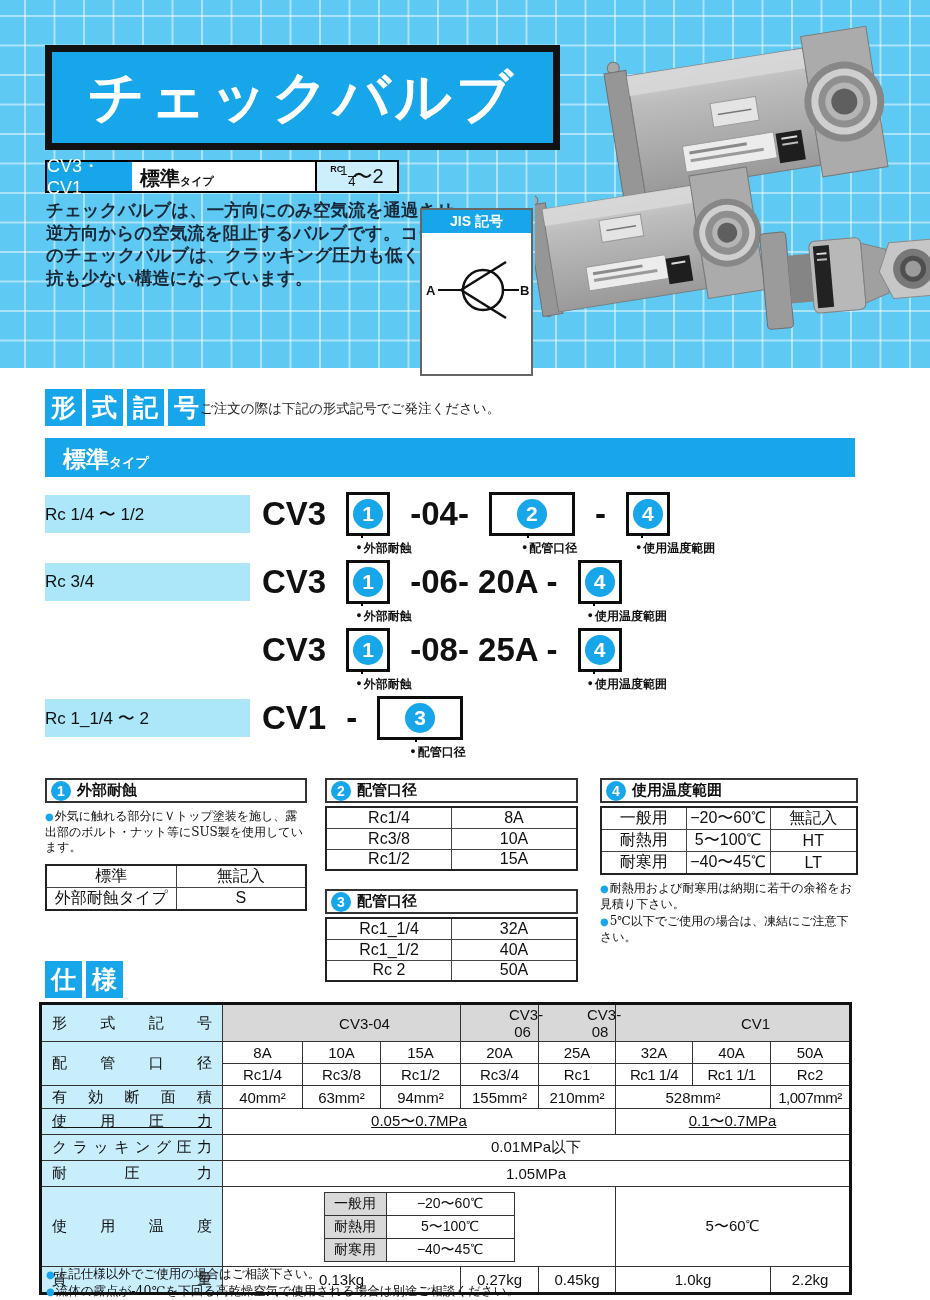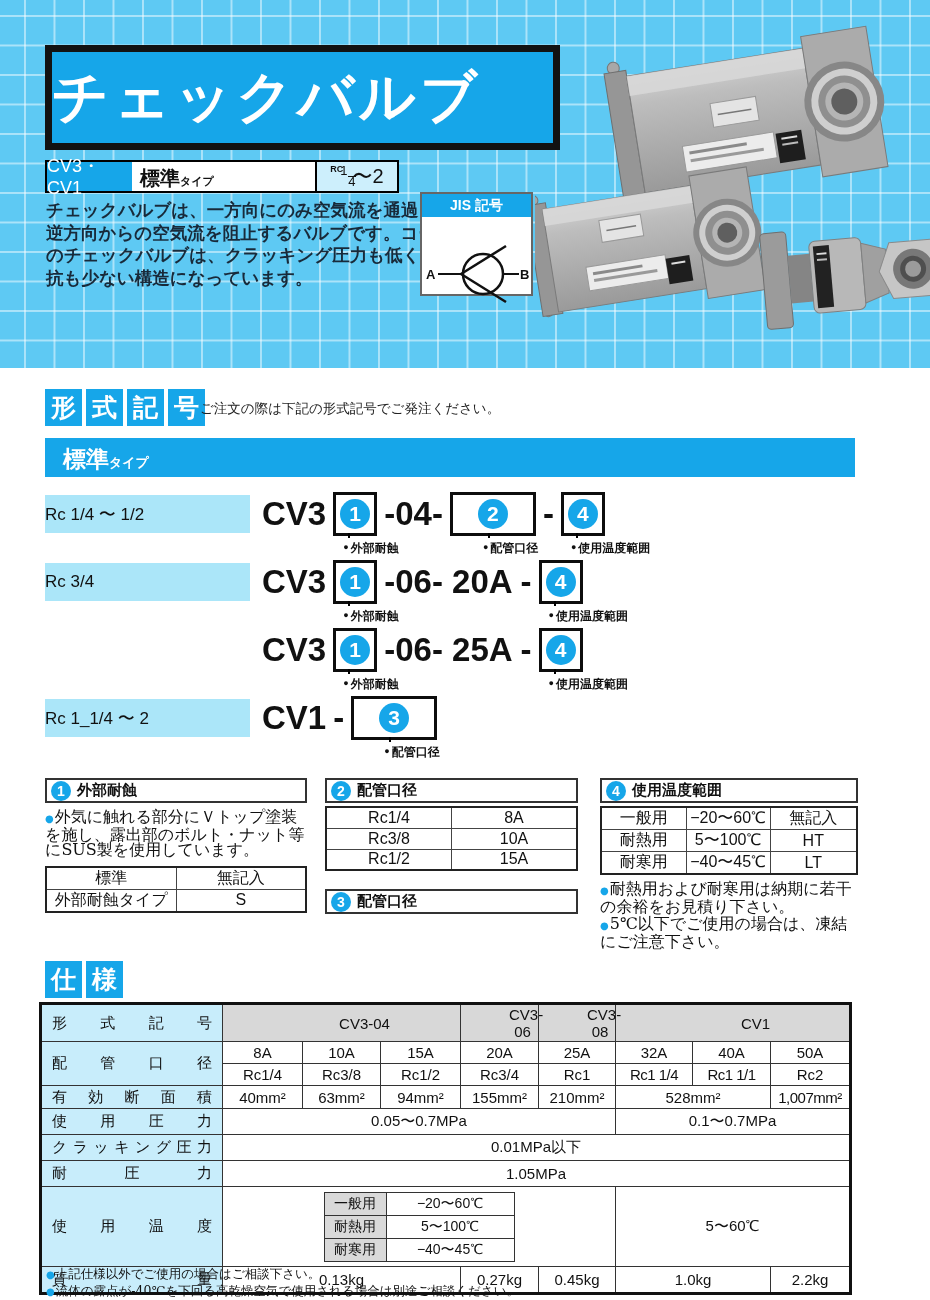--- a/index.html
+++ b/index.html
@@ -7,81 +7,81 @@
   #page { position:relative; width:930px; height:1300px; background:#fff; overflow:hidden; }
 
   
   .hero { position:absolute; left:0; top:0; width:930px; height:368px;
     background-color:#5ec9f3;
     background-image:
       linear-gradient(to right, rgba(255,255,255,.48) 0 2px, transparent 2px),
       linear-gradient(to bottom, rgba(255,255,255,.48) 0 2px, transparent 2px);
     background-size:29.5px 29.5px; background-position:24px 15px; }
   .title-box { position:absolute; left:45px; top:45px; width:515px; height:105px;
-    background:#16a6e9; border:7px solid #121212; display:flex; align-items:center; }
+    background:#16a6e9; border:7px solid #121212; display:flex; align-items:center; justify-content:center; }
   .title-box span { color:#fff; font-weight:bold; font-size:56px; letter-spacing:4px; }
   .type-bar { position:absolute; left:45px; top:160px; width:354px; height:33px;
     border:2px solid #000; display:flex; background:#fff; }
   .tb-models { width:85px; background:#16a6e9; color:#fff; font-size:18px;
     display:flex; align-items:center; justify-content:center; }
   .tb-type { flex:1; display:flex; align-items:baseline; padding:3px 0 0 8px; }
   .tb-type .main { font-size:20px; font-weight:bold; }
   .tb-type .sub { font-size:11px; font-weight:bold; }
   .tb-rc { width:82px; background:#cdeffc; border-left:2px solid #000; display:flex;
     align-items:center; justify-content:center; gap:1px; }
   .tb-rc .rc { font-size:9px; align-self:flex-start; margin-top:2px; font-weight:bold; }
   .tb-rc .fr { font-size:15px; line-height:10px; display:inline-flex; flex-direction:column; align-items:center; }
   .tb-rc .fr .n { font-size:13px; transform:translateX(-4px); }
   .tb-rc .fr .d { font-size:13px; transform:translateX(4px); border-top:1px solid #111; }
   .tb-rc .suf { font-size:20px; }
   .hero-desc { position:absolute; left:46px; top:199px; width:400px;
     font-size:17.5px; font-weight:bold; line-height:22.5px; color:#182a3a; }
   .hero-desc span { display:block; white-space:nowrap; }
-  .jis-box { position:absolute; left:420px; top:192px; width:113px; height:104px;
+  .jis-box { position:absolute; left:420px; top:208px; width:113px; height:168px;
     background:#fff; border:2px solid #666; }
   .jis-head { height:23px; background:#16a6e9; color:#fff; font-size:14px; font-weight:bold;
     display:flex; align-items:center; justify-content:center; }
   .valves { position:absolute; left:535px; top:22px; width:395px; height:335px; }
 
   
   .sq-head { position:absolute; display:flex; gap:4px; }
   .sq-head .sq { width:37px; height:37px; background:#16a6e9; color:#fff; font-weight:bold;
     font-size:25px; display:flex; align-items:center; justify-content:center; }
   .order-note { position:absolute; left:200px; top:400px; font-size:13.5px;
     font-family:"DejaVu Serif", serif; color:#222; }
   .banner { position:absolute; left:45px; top:438px; width:810px; height:39px; background:#16a6e9;
     display:flex; align-items:baseline; padding:6px 0 0 18px; }
   .banner .main { color:#fff; font-size:23px; font-weight:bold; }
   .banner .sub { color:#fff; font-size:13px; font-weight:bold; }
 
   
   .m-row { position:absolute; left:45px; width:840px; height:66px; }
   .m-range { position:absolute; left:0; top:5px; width:205px; height:38px; background:#abe6f9;
     font-size:17px; display:flex; align-items:center; padding-left:0; }
-  .m-expr { position:absolute; left:217px; top:0; height:48px; display:flex; align-items:center; gap:7px; }
+  .m-expr { position:absolute; left:217px; top:0; height:48px; display:flex; align-items:center; gap:20px; }
   .m-text { font-size:33px; font-weight:bold; white-space:pre; }
   .m-box { height:44px; min-width:44px; border:3px solid #0d0d0d; background:#fff;
     display:inline-flex; align-items:center; justify-content:center; position:relative; }
   .m-box.w { width:86px; }
   .circ { display:inline-flex; align-items:center; justify-content:center; border-radius:50%;
     background:#16a6e9; color:#fff; font-weight:bold; }
   .circ.big { width:30px; height:30px; font-size:21px; }
   .circ.small { width:20px; height:20px; font-size:14px; flex:none; }
   .m-callout { position:absolute; top:100%; left:7px; text-align:left; }
   .m-box.w .m-callout { left:calc(50% - 10px); }
   .m-callout .tick { display:block; width:2px; height:5px; background:#000; margin-left:5px; }
   .co-label { font-size:12px; font-weight:bold; white-space:nowrap; color:#111; }
   .co-label::before { content:"●"; font-size:9px; vertical-align:2px; margin-right:2px; }
 
   
   .info-col { position:absolute; }
   .info-head { border:2px solid #333; height:25px; background:#fff; display:flex; align-items:center;
     gap:6px; padding-left:4px; }
   .info-head .t { font-size:15px; font-weight:bold; }
-  .info-note { margin-top:6px; font-size:16px; line-height:15.5px; font-family:"DejaVu Serif", serif; color:#111; }
+  .info-note { margin-top:6px; font-size:12px; line-height:15.5px; font-family:"DejaVu Serif", serif; color:#111; }
   .info-note::before { content:"●"; color:#16a6e9; font-size:10px; margin-right:1px; }
   table.mini { border-collapse:collapse; width:100%; table-layout:fixed; }
   table.mini td { border:1px solid #444; text-align:center; font-size:16px; height:21px; background:#fff; }
   table.mini { border:2px solid #222; }
   td.gray { background:#d9d9d9; }
   .t4-notes { margin-top:5px; }
 
   
   table.spec { position:absolute; left:39px; top:1002px; width:813px; border-collapse:collapse;
     table-layout:fixed; border:3px solid #111; }
@@ -266,21 +266,21 @@
     </div>
   </div>
 
   <div class="m-row" style="top:626px;">
     <div class="m-expr">
       <span class="m-text">CV3</span>
       <span class="m-box">
         <span class="circ big">1</span>
         <span class="m-callout"><span class="tick"></span><span class="co-label">外部耐蝕</span></span>
       </span>
-      <span class="m-text">-06- 25A -</span>
+      <span class="m-text">-08- 25A -</span>
       <span class="m-box">
         <span class="circ big">4</span>
         <span class="m-callout"><span class="tick"></span><span class="co-label">使用温度範囲</span></span>
       </span>
     </div>
   </div>
 
   <div class="m-row" style="top:694px;">
     <div class="m-range">Rc 1_1/4 〜 2</div>
     <div class="m-expr">
@@ -331,20 +331,36 @@
       <tr>
             <td class="gray">Rc1/2</td>
             <td>15A</td>
           </tr>
     </tbody>
       </table>
     <div class="info-head" style="margin-top:18px;">
       <span class="circ small">3</span>
       <span class="t">配管口径</span>
     </div>
+    <table class="mini" style="margin-top:3px;">
+      <tbody>
+          <tr>
+            <td class="gray">Rc1_1/4</td>
+            <td>32A</td>
+          </tr>
+      <tr>
+            <td class="gray">Rc1_1/2</td>
+            <td>40A</td>
+          </tr>
+      <tr>
+            <td class="gray">Rc 2</td>
+            <td>50A</td>
+          </tr>
+    </tbody>
+      </table>
   </div>
 
   <div class="info-col" style="left:600px; top:778px; width:258px;">
     <div class="info-head">
       <span class="circ small">4</span>
       <span class="t">使用温度範囲</span>
     </div>
     <table class="mini" style="margin-top:3px;">
       <colgroup>
           <col style="width:85px">
@@ -424,21 +440,21 @@
     <tr style="height:23px;">
       <td class="lbl">有効断面積</td>
       <td>40mm²</td>
       <td>63mm²</td>
       <td>94mm²</td>
       <td>155mm²</td>
       <td>210mm²</td>
       <td colspan="2">528mm²</td>
       <td class="cond">1,007mm²</td>
     </tr>
-    <tr style="height:26px;">
+    <tr style="height:26px;text-decoration:underline;">
       <td class="lbl">使用圧力</td>
       <td colspan="5">0.05〜0.7MPa</td>
       <td colspan="3">0.1〜0.7MPa</td>
     </tr>
     <tr style="height:26px;">
       <td class="lbl">クラッキング圧力</td>
       <td colspan="8">0.01MPa以下</td>
     </tr>
     <tr style="height:26px;margin-left:44px;">
       <td class="lbl">耐圧力</td>

